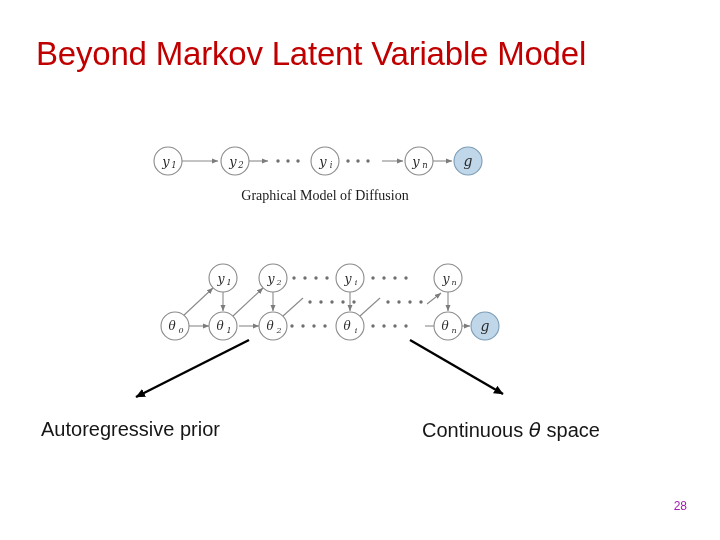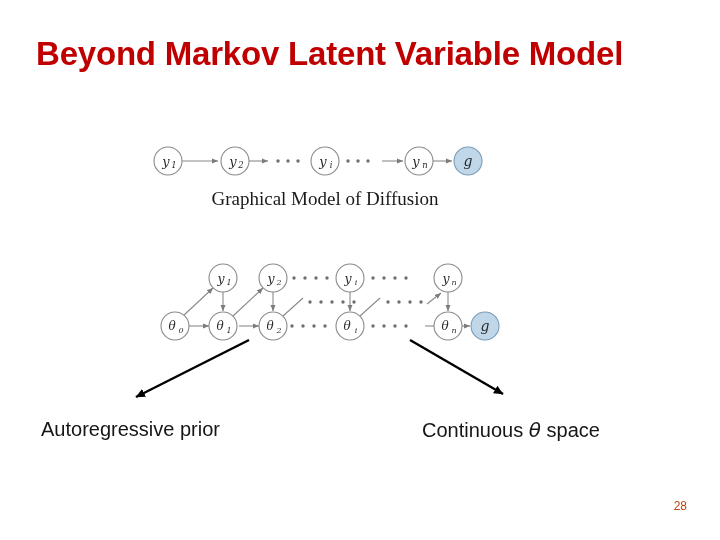--- a/index.html
+++ b/index.html
@@ -21,21 +21,21 @@
     height: 540px;
   }
 
   
   #slide-title {
     position: absolute;
     left: 36px;
     top: 36px;
     width: 660px;
     font-size: 33px;
-    font-weight: bold;
+    font-weight: normal;
     color: #C00000;
     letter-spacing: -0.2px;
     line-height: 1.1;
     white-space: nowrap;
   }
 
   
   .diagram {
     position: absolute;
   }
@@ -58,21 +58,21 @@
   }
 
   
   #chain-caption {
     position: absolute;
     left: 150px;
     top: 188px;
     width: 350px;
     text-align: center;
     font-family: "Liberation Serif", serif;
-    font-size: 19px;
+    font-size: 14px;
     color: #1a1a1a;
   }
 
   
   #annotation-arrows {
     position: absolute;
     left: 0;
     top: 335px;
     width: 720px;
     height: 95px;
@@ -97,21 +97,21 @@
     font-style: italic;
     font-family: "DejaVu Sans", sans-serif;
   }
 
   
   #page-number {
     position: absolute;
     right: 33px;
     bottom: 27px;
     font-size: 12px;
-    color: #c2410c;
+    color: #a21caf;
   }
 
   
   .node-circle {
     fill: #ffffff;
     stroke: #8a8a8a;
     stroke-width: 1.1;
   }
   .node-circle-highlight {
     fill: #BFD7E9;

